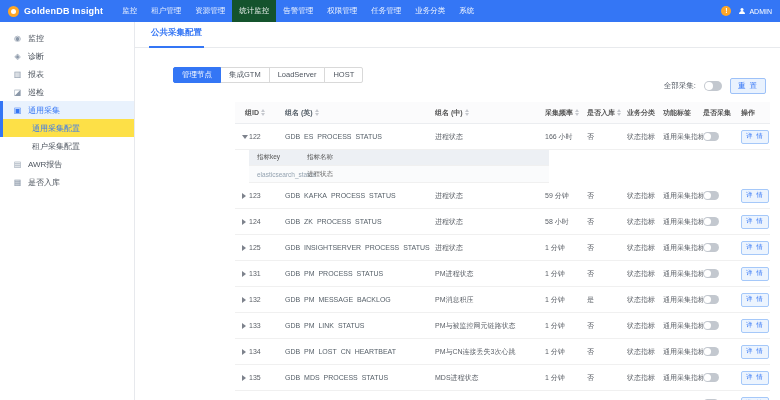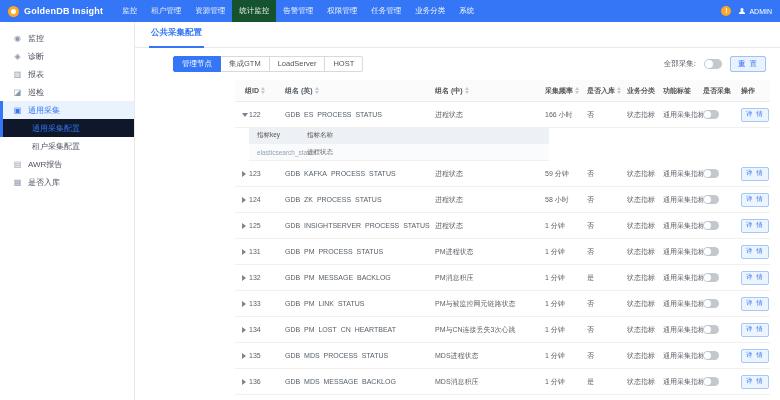--- a/index.html
+++ b/index.html
@@ -21,38 +21,38 @@
 
   
   .body-row { display:flex; height:378px; }
   .sidebar { width:135px; flex-shrink:0; border-right:1px solid #e7e9ed; padding-top:7px; background:#fff; }
   .side-item { display:flex; align-items:center; height:18px; padding-left:13px; gap:6px; font-size:8px; color:#4d545e; cursor:pointer; position:relative; }
   .side-item .glyph { font-size:8px; color:#8a97a8; width:9px; text-align:center; }
   .side-item.parent-active { background:#e9f2fd; color:#3476f5; }
   .side-item.parent-active .glyph { color:#3476f5; }
   .side-item.parent-active::before { content:""; position:absolute; left:0; top:0; bottom:0; width:3px; background:#3476f5; }
   .side-sub { display:flex; align-items:center; height:18px; padding-left:32px; font-size:8px; color:#4d545e; cursor:pointer; position:relative; }
-  .side-sub.selected { background:#0f172a; color:#3476f5; }
+  .side-sub.selected { background:#fde047; color:#3476f5; }
   .side-sub.selected::before { content:""; position:absolute; left:0; top:0; bottom:0; width:3px; background:#3476f5; }
 
   .content { flex:1; min-width:0; display:flex; flex-direction:column; }
 
   
   .tabs { display:flex; padding:0 14px; height:26px; align-items:flex-end; border-bottom:1px solid #e8eaed; }
   .tab { font-size:8.5px; padding:6px 2px 7px; color:#333; cursor:pointer; white-space:nowrap; }
   .tab.active { color:#3476f5; font-weight:bold; border-bottom:2px solid #3476f5; margin-bottom:-1px; }
 
   
   .toolbar { display:flex; align-items:center; margin:8px 14px 6px; }
   .btn-group { display:flex;padding-left:24px; }
   .fbtn { font-size:7.5px; height:16px; line-height:14px; padding:0 8px; border:1px solid #d9d9d9; background:#fff; color:#4d545e; margin-left:-1px; cursor:pointer; font-family:inherit; white-space:nowrap; }
   .fbtn:first-child { border-radius:2px 0 0 2px; margin-left:0; }
   .fbtn:last-child { border-radius:0 2px 2px 0; }
   .fbtn.active { background:#3476f5; border-color:#3476f5; color:#fff; position:relative; z-index:1; }
-  .toolbar-right { margin-left:auto; display:flex; align-items:center; gap:8px; }
+  .toolbar-right { margin-left:auto; display:flex; align-items:center; gap:8px;margin-top:22px; }
   .c-label { font-size:7.5px; color:#4d545e; }
   .switch { display:inline-block; width:16px; height:9px; border-radius:5px; background:#c3c8cf; position:relative; cursor:pointer; flex-shrink:0; }
   .switch::after { content:""; position:absolute; left:1px; top:1px; width:7px; height:7px; border-radius:50%; background:#fff; }
   .switch.big { width:18px; height:10px; }
   .switch.big::after { width:8px; height:8px; }
   .reset-btn { font-size:7.5px; height:16px; line-height:14px; padding:0 7px; color:#3476f5; background:#e9f2fe; border:1px solid #9dc1f8; border-radius:2px; cursor:pointer; letter-spacing:1px; font-family:inherit; }
 
   
   .table { margin:2px 10px 0 100px; font-size:7px; color:#5a5f66; }
   .thead { display:flex; align-items:center; height:22px; background:#fbfbfc; border-bottom:1px solid #ebedf0; font-weight:bold; color:#555; }

